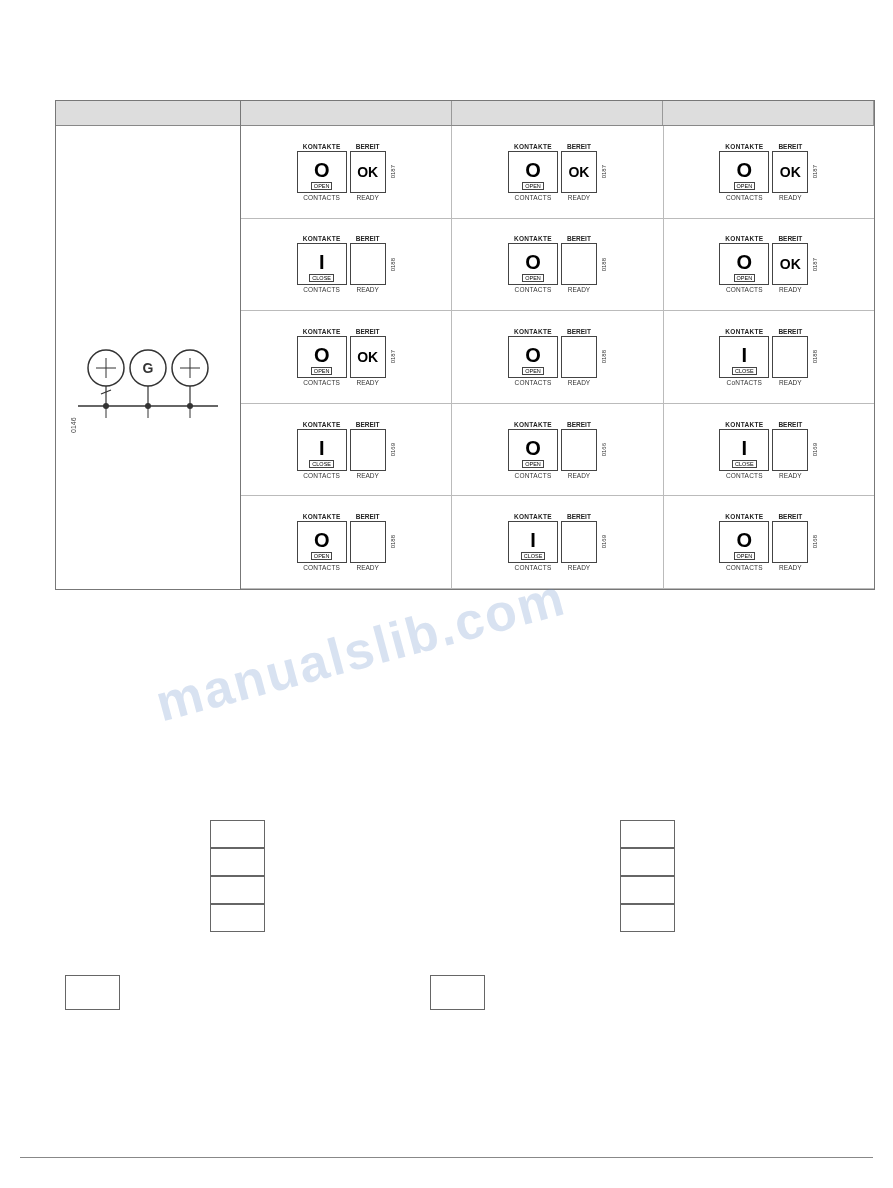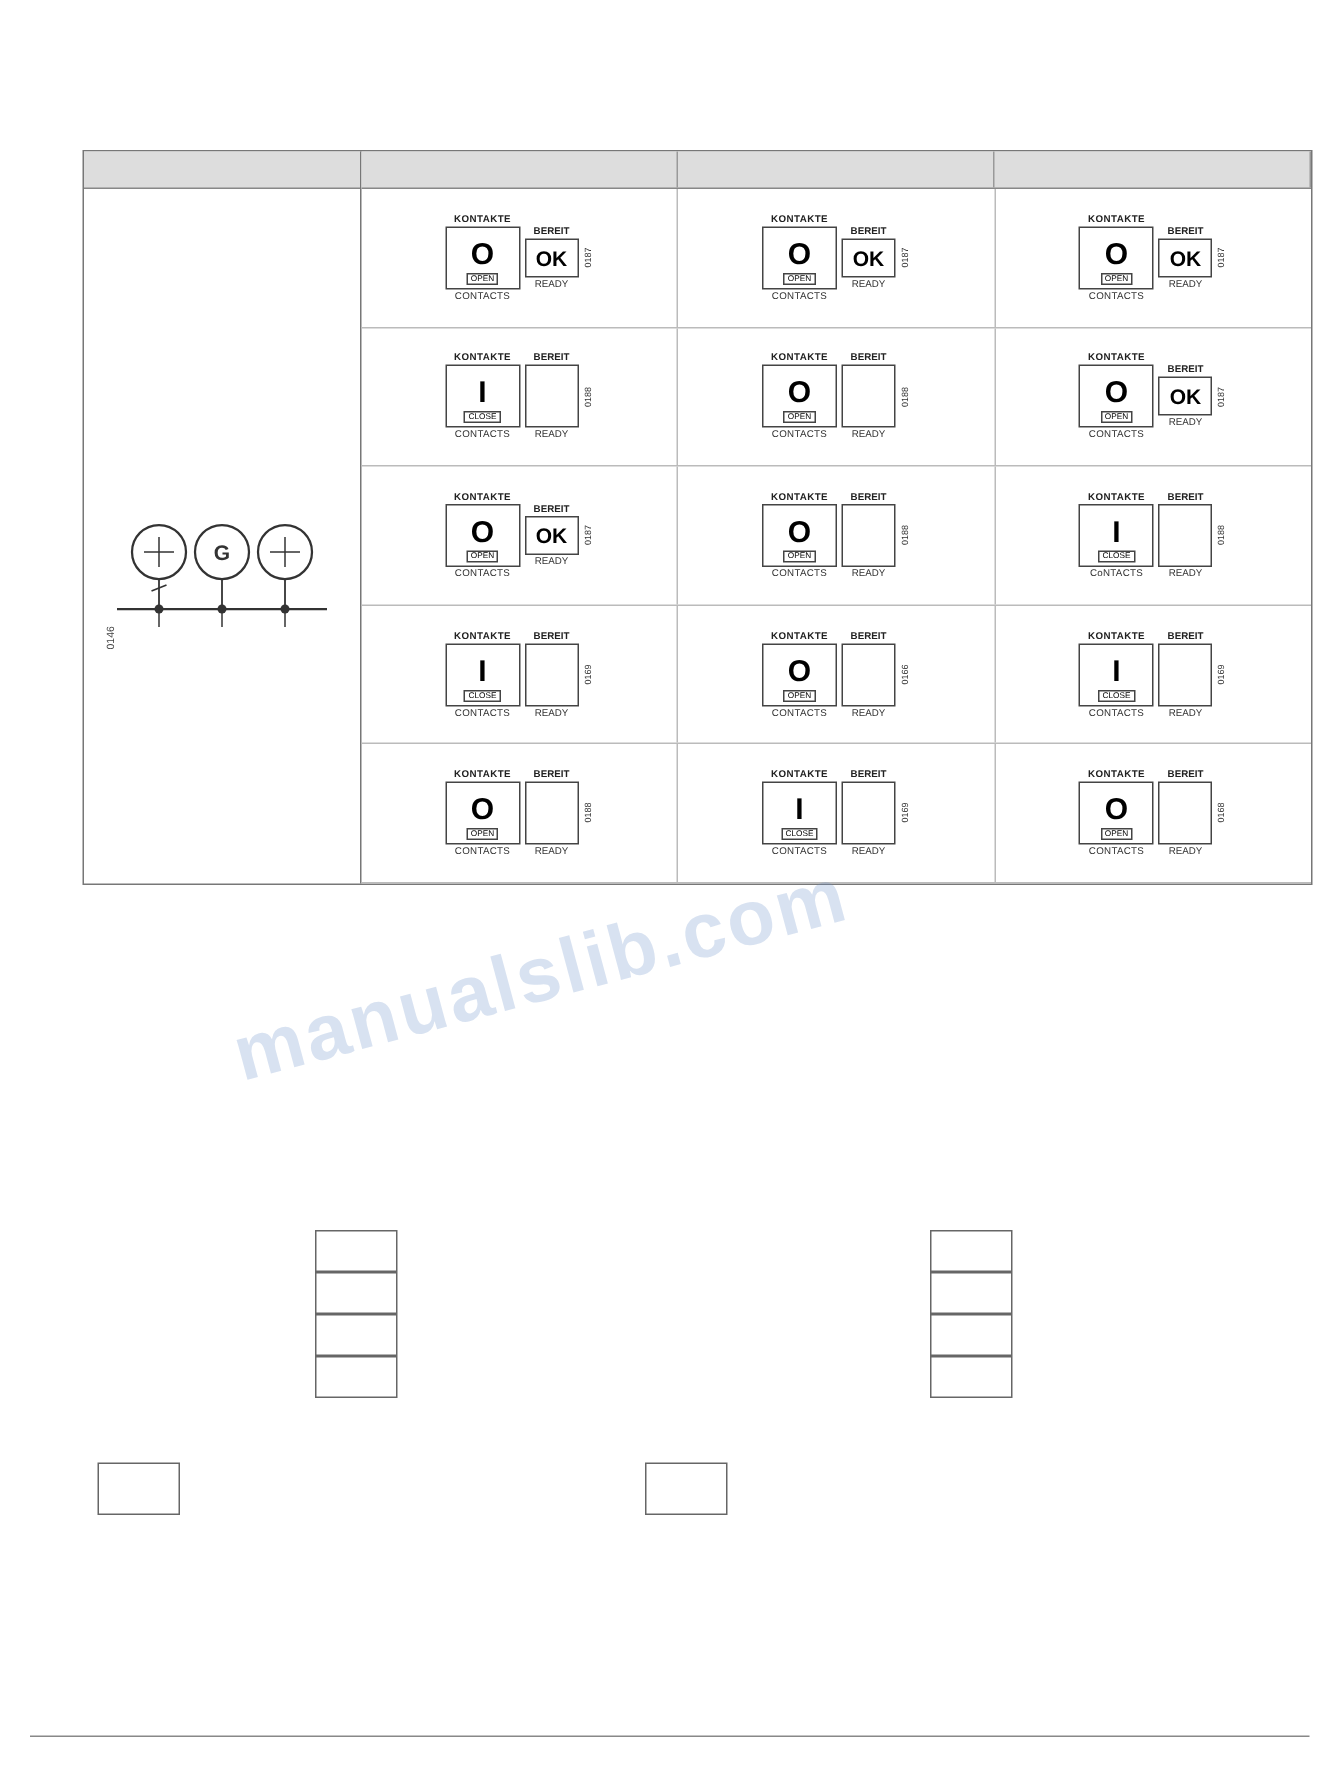--- a/index.html
+++ b/index.html
@@ -192,21 +192,21 @@
     }
 
     .ok-top-label {
       font-size: 6.5px;
       font-weight: bold;
       color: #222;
     }
 
     .ok-box-sym {
       width: 36px;
-      height: 26px;
+      height: 42px;
       border: 1px solid #444;
       background: #fff;
       display: flex;
       align-items: center;
       justify-content: center;
       font-size: 14px;
       font-weight: bold;
     }
 
     .ok-bottom-label {

